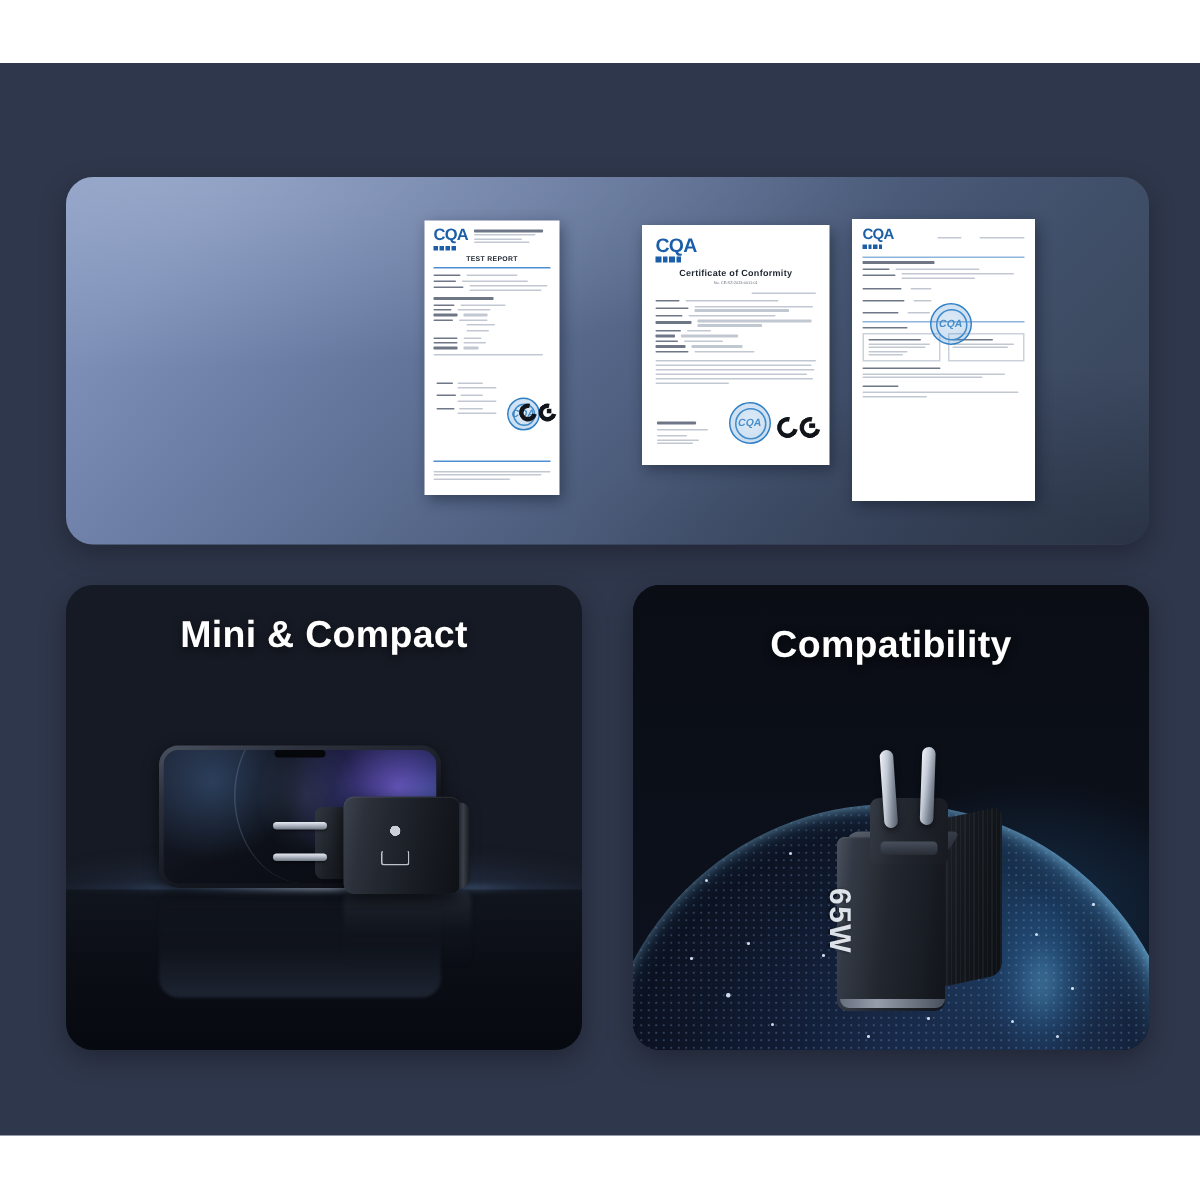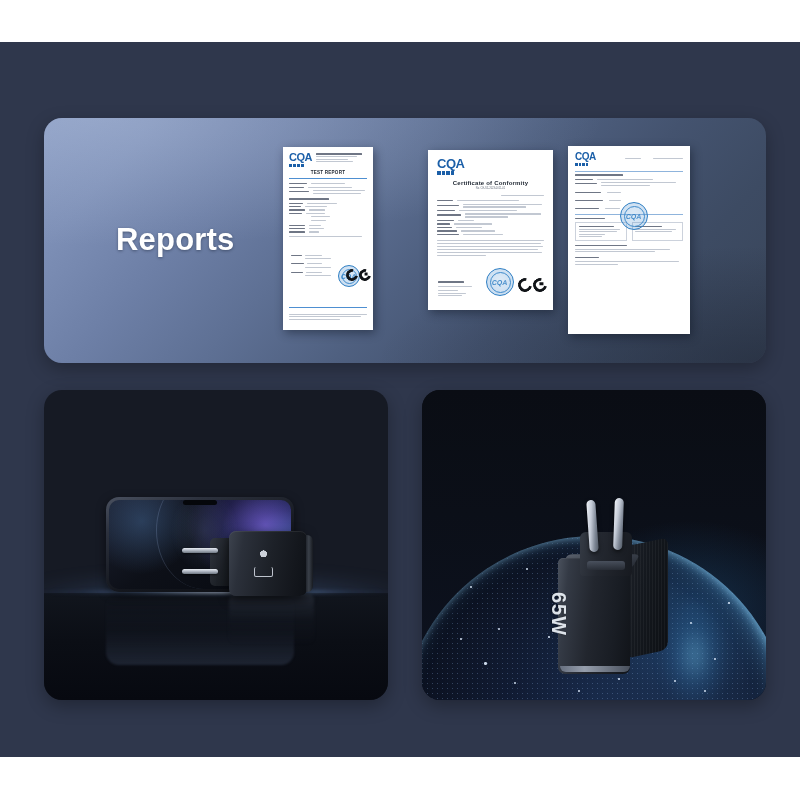--- a/index.html
+++ b/index.html
@@ -607,21 +607,20 @@
 </style>
 </head>
 <body>
 
 <div id="stage">
 
   <div id="page-band"></div>
 
   <div id="reports-panel"></div>
 
-  <div id="reports-title">Reports</div>
 
   <div class="doc" id="doc-1">
     <div class="doc-inner">
       <div style="display:flex;align-items:flex-start;gap:4px;">
         <div class="cqa-logo">
           <div class="cqa-word" style="font-size:11px;">CQA</div>
           <div class="cqa-sub">
             <i style="width:3px;height:3px;"></i>
               <i style="width:3px;height:3px;"></i>
             <i style="width:3px;height:3px;"></i>
@@ -929,20 +928,21 @@
     </div>
 
     <div class="prong" id="prong-1"></div>
     <div class="prong" id="prong-2"></div>
     <div id="mini-plug-base"></div>
 
     <div id="mini-charger">
       <div id="mini-logo"></div>
     </div>
 
+    <div class="feature-title" id="mini-title">Mini &amp; Compact</div>
   </div>
 
   <div class="feature-panel" id="panel-wide">
     <div id="wide-bg"></div>
 
     <div id="globe">
       <div id="globe-dots"></div>
     </div>
     <div id="globe-rim"></div>
     <div id="globe-glow"></div>
@@ -968,16 +968,17 @@
       <i class="wc-pin" id="wc-pin-2"></i>
       <div id="wc-plug-base"></div>
       <div id="wc-side"></div>
       <div id="wc-top"></div>
       <div id="wc-front"></div>
       <div id="wc-bottom-trim"></div>
       <div id="wc-label">65W</div>
     </div>
 
     <div class="feature-title" id="wide-title">
+      <div>Compatibility</div>
     </div>
   </div>
 
 </div>
 
 </body></html>

